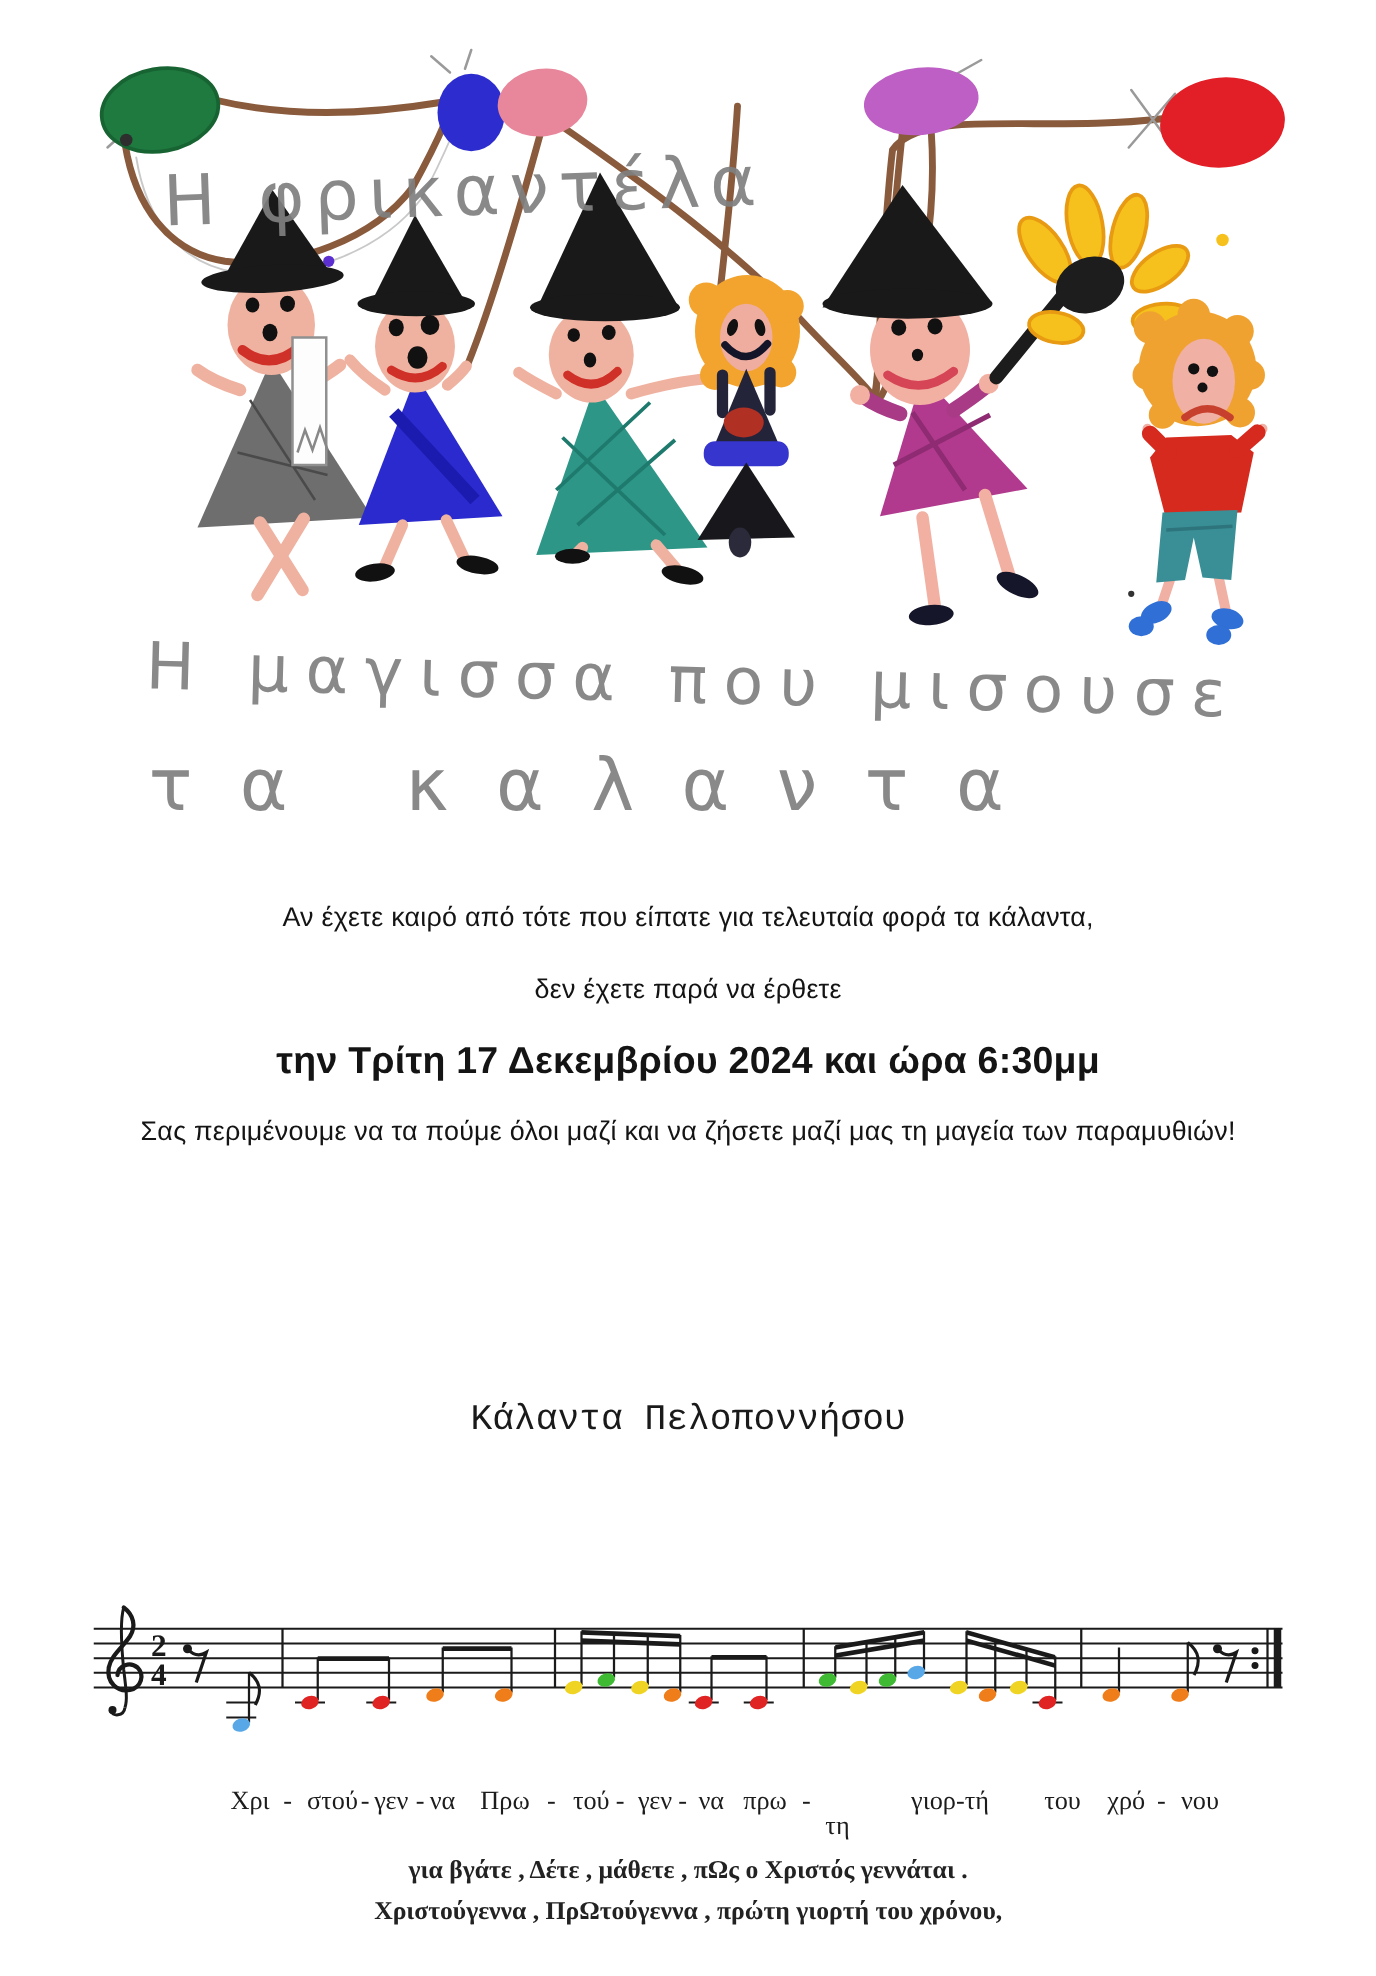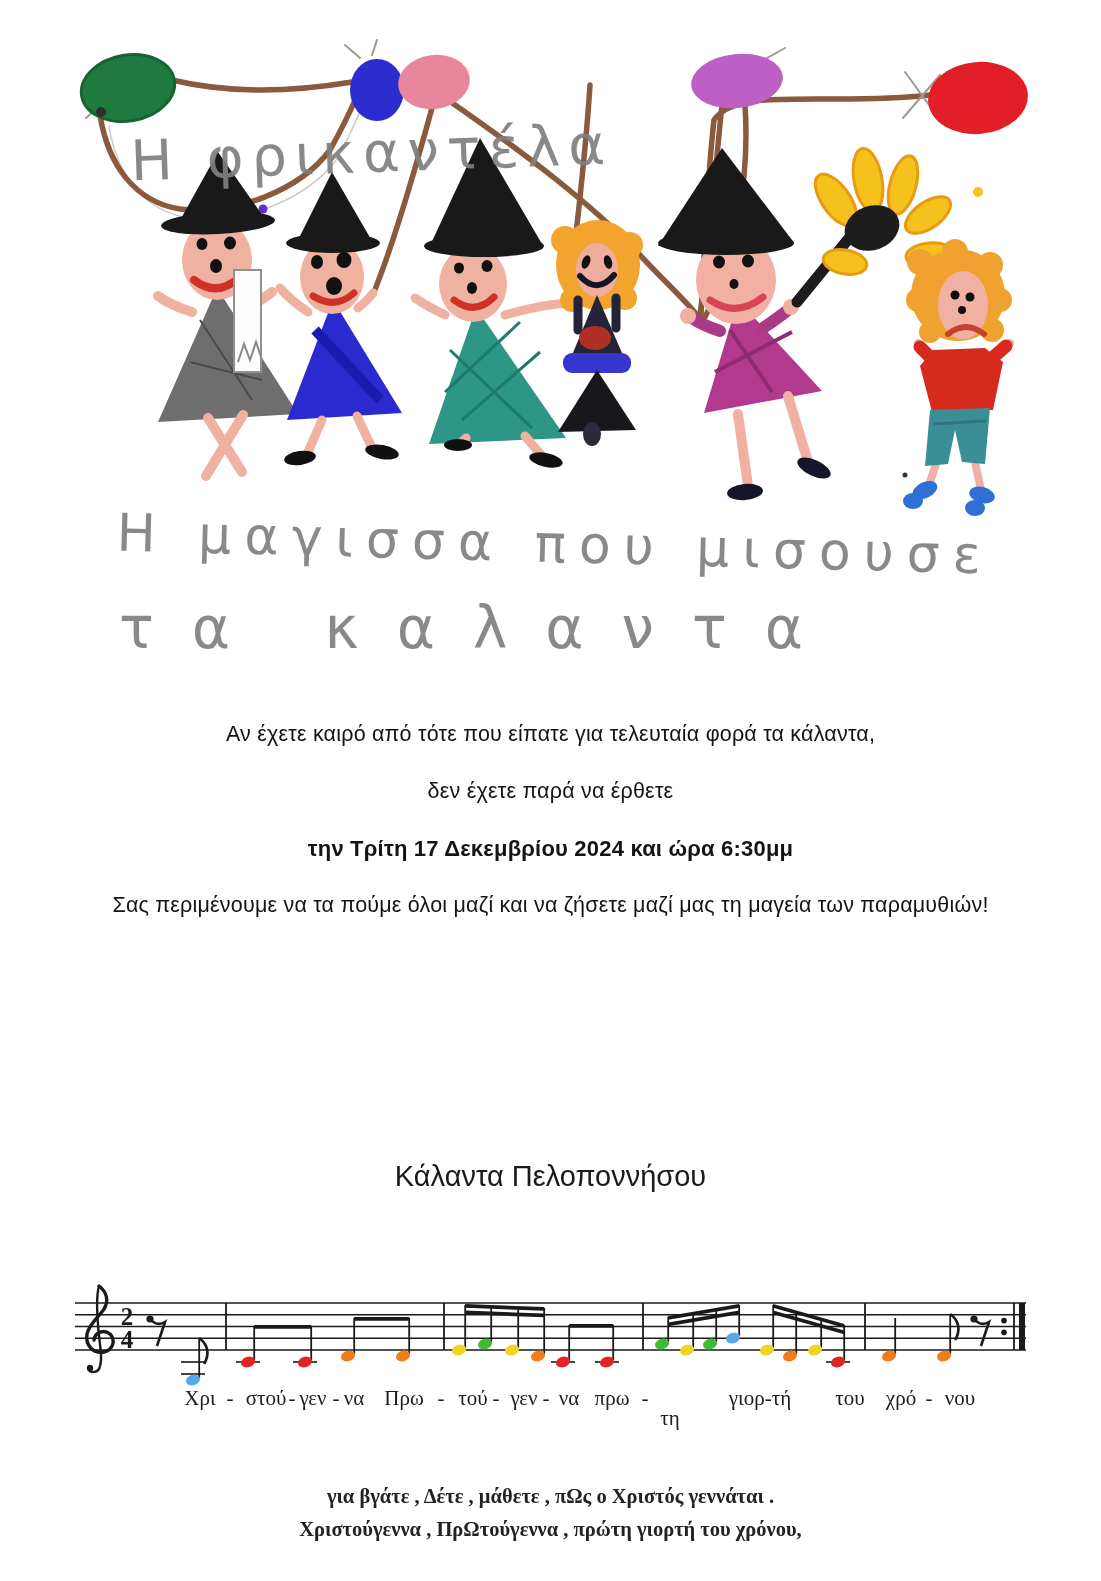--- a/index.html
+++ b/index.html
@@ -1,25 +1,25 @@
 <!DOCTYPE html>
 <html><head>
 <meta charset="utf-8">
 <style>
   html,body{margin:0;padding:0;background:#e9e9e9;}
   .page{position:relative;width:1101px;height:1581px;margin:0 auto;background:#ffffff;
         font-family:"Liberation Sans",sans-serif;overflow:hidden;}
   .drawing-svg{position:absolute;left:0;top:0;width:1101px;height:700px;}
   .invitation{position:absolute;left:0;top:706px;width:100%;text-align:center;color:#141414;}
   .invitation p{margin:0;line-height:57px;font-size:21.5px;letter-spacing:.2px;}
-  .invitation p.bold{font-weight:bold;font-size:22px;}
-  .score-title{position:absolute;left:0;top:1160px;width:100%;text-align:center;
-               font-family:Liberation Sans, sans-serif;font-size:29px;color:#1a1a1a;}
+  .invitation p.bold{font-weight:bold;font-size:30px;}
+  .score-title{position:absolute;left:0;top:1119px;width:100%;text-align:center;
+               font-family:Liberation Mono, monospace;font-size:29px;color:#1a1a1a;}
   .score-svg{position:absolute;left:0;top:1240px;width:1101px;height:200px;}
-  .lyrics{position:absolute;left:0;top:1386px;width:100%;height:34px;}
+  .lyrics{position:absolute;left:0;top:1428px;width:100%;height:34px;}
   .lyrics span{position:absolute;top:0;transform:translateX(-50%);white-space:nowrap;
                font-family:"Liberation Serif",serif;font-size:21px;color:#1c1c1c;}
   .footer{position:absolute;left:0;top:1480px;width:100%;text-align:center;
           font-family:"Liberation Serif",serif;font-size:20.5px;font-weight:600;
           color:#222;line-height:33px;}
   .footer p{margin:0;}
   .hand{font-family:"DejaVu Sans",sans-serif;fill:#7f7f7f;opacity:.92;}
 </style>
 </head>
 <body>

